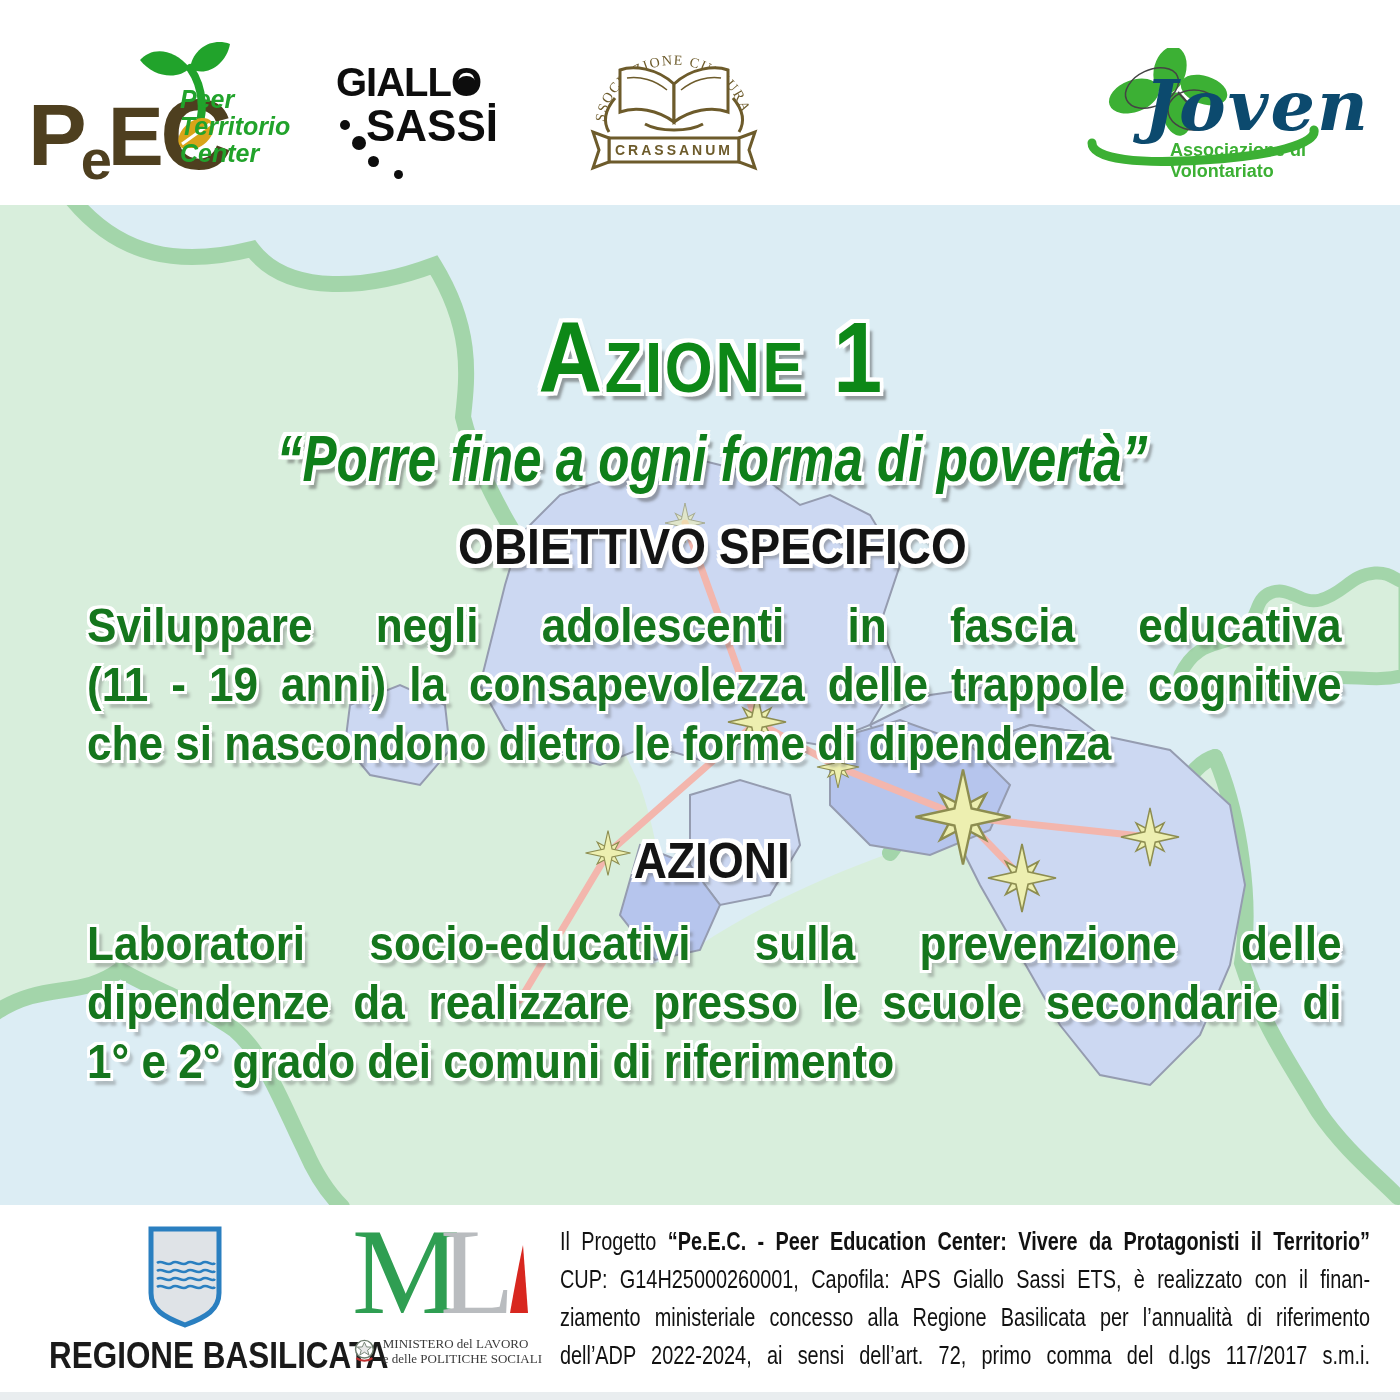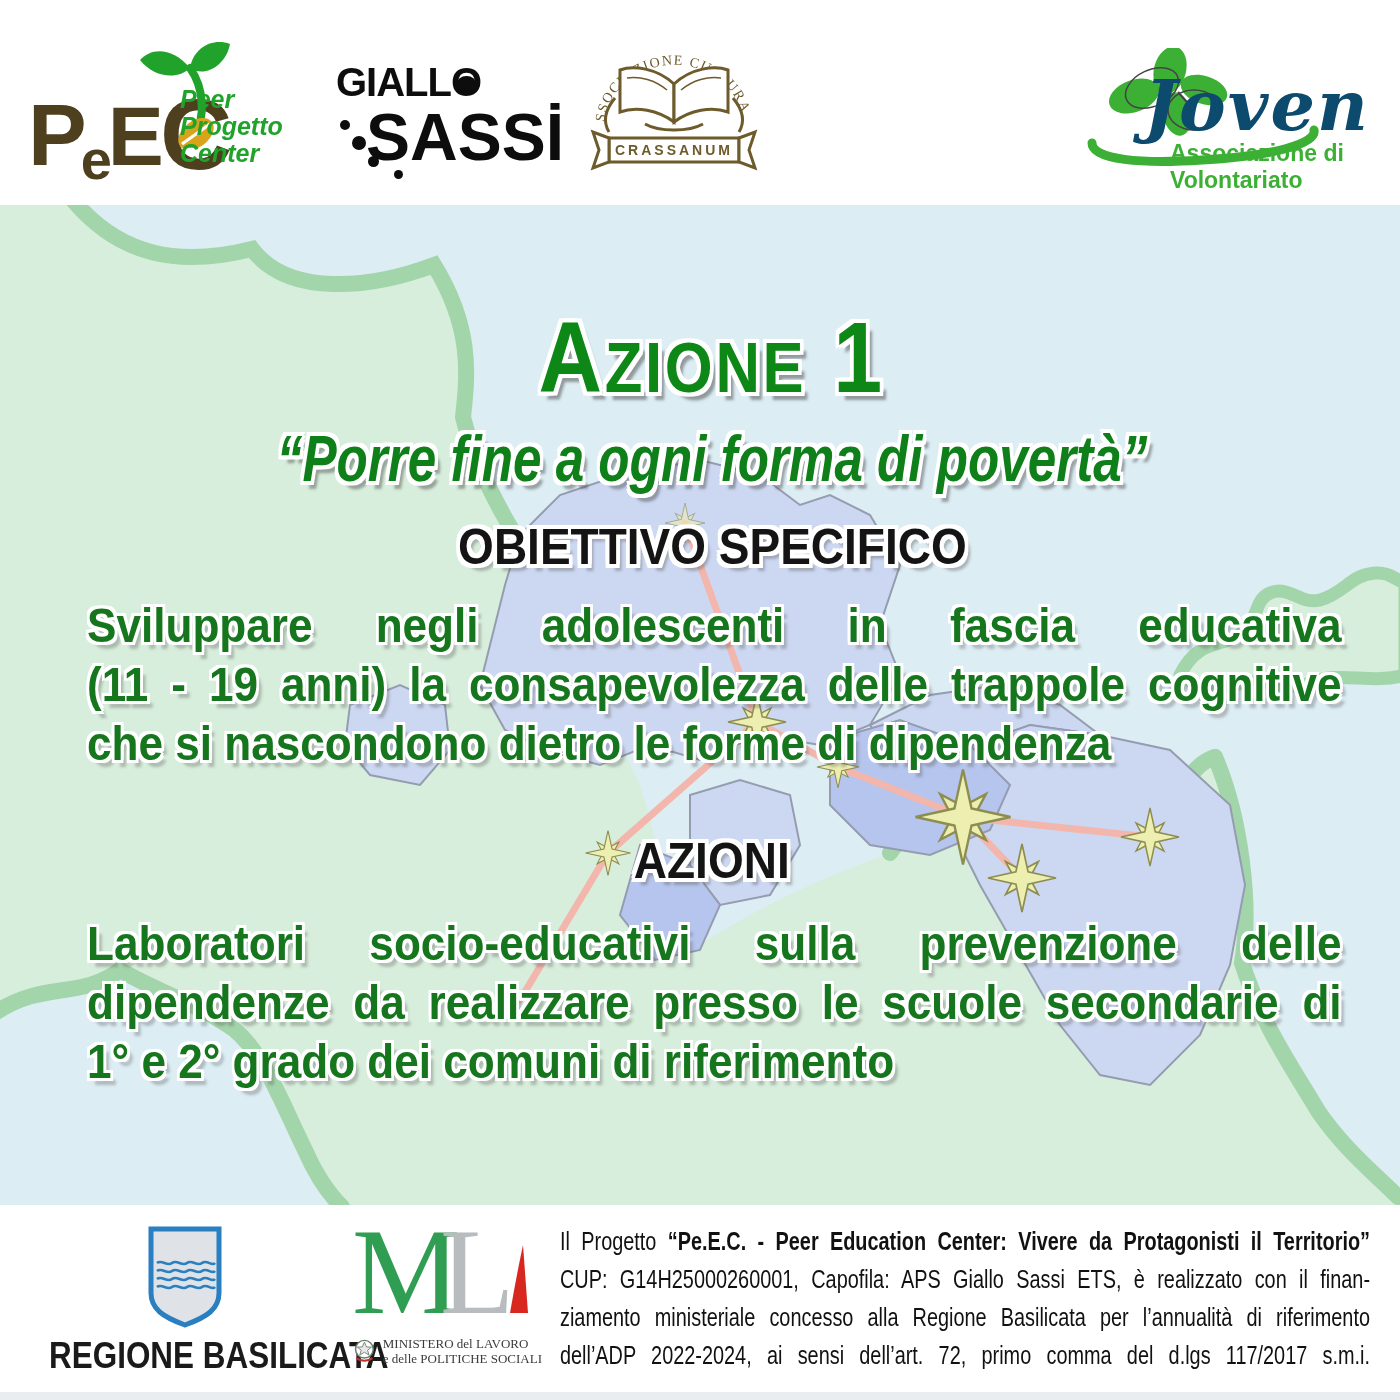--- a/index.html
+++ b/index.html
@@ -16,32 +16,32 @@
   .peec-word .L2{font-size:56px;position:relative;top:14px;left:-4px;}
   .peec-word .L3{font-size:84px;position:relative;left:-6px;}
   .peec-word .L4{font-size:100px;position:relative;left:-8px;top:4px;}
   .peec-sprout{position:absolute;left:104px;top:-12px;}
   .peec-tag{position:absolute;left:152px;top:36px;color:#21a32b;font-weight:bold;font-size:25px;line-height:27px;font-style:italic;}
   
   .gsassi{position:absolute;left:336px;top:62px;width:210px;height:120px;color:#0d0d0d;font-weight:bold;line-height:1;}
   .gs1{font-size:40px;letter-spacing:-1px;}
   .gs-o{position:relative;display:inline-block;}
   .gs-o::after{content:"";position:absolute;left:0.16em;top:0.34em;width:0.46em;height:0.40em;background:#0d0d0d;border-radius:50% 50% 46% 46%;}
-  .gs2{font-size:66px;letter-spacing:0px;margin-top:2px;padding-left:30px;}
+  .gs2{font-size:44px;letter-spacing:0px;margin-top:2px;padding-left:30px;}
   .gs-dot{position:absolute;background:#0d0d0d;border-radius:50%;}
   
   .crass{position:absolute;left:585px;top:38px;}
   
   .glucana{position:absolute;left:798px;top:68px;display:flex;align-items:center;gap:16px;}
   .gl-text{color:#45a6d6;font-size:33px;line-height:36px;letter-spacing:1px;transform:scaleX(.82);transform-origin:0 50%;font-weight:400;}
   
   .joven{position:absolute;left:1082px;top:48px;width:300px;height:130px;}
   .joven-name{position:absolute;left:62px;top:16px;font-family:"DejaVu Serif",serif;font-style:italic;font-weight:bold;
               font-size:70px;color:#0c4a6e;letter-spacing:2px;}
-  .joven-tag{position:absolute;left:88px;top:92px;font-size:23px;font-weight:bold;color:#3cb034;}
+  .joven-tag{position:absolute;left:88px;top:92px;font-size:18px;font-weight:bold;color:#3cb034;}
 
   
   .map{position:absolute;top:205px;left:0;width:1400px;height:1000px;z-index:1;}
   .map svg{display:block;}
 
   
   .overlay{position:absolute;top:205px;left:12px;width:1400px;height:1000px;z-index:3;}
   .t-center{text-align:center;}
   .sx{display:inline-block;}
   .t-title{margin-top:100px;}
@@ -199,21 +199,21 @@
     </div>
     <svg class="peec-sprout" width="110" height="110" viewBox="0 0 110 110">
       <path d="M62,100 C74,78 72,50 58,30" fill="none" stroke="#21a32b" stroke-width="8" stroke-linecap="round"></path>
       <path d="M58,30 C40,8 18,10 8,22 C22,40 46,42 58,30 Z" fill="#21a32b"></path>
       <path d="M58,30 C62,8 82,0 98,6 C94,28 72,40 58,30 Z" fill="#21a32b"></path>
       <ellipse cx="64" cy="96" rx="20" ry="13" transform="rotate(-38 64 96)" fill="#d9a419"></ellipse>
       <path d="M50,106 L78,86" stroke="#fff" stroke-width="3"></path>
     </svg>
     <div class="peec-tag">
         <div class="pline">Peer</div>
-        <div class="pline">Progetto</div>
+        <div class="pline">Territorio</div>
         <div class="pline">Center</div>
       </div>
   </div>
 
   <div class="gsassi">
     <div class="gs1"><span>GIALL</span><span class="gs-o">O</span></div>
     <div class="gs2">SASSİ</div>
     <span class="gs-dot" style="left:4px;top:58px;width:10px;height:10px;"></span>
     <span class="gs-dot" style="left:16px;top:74px;width:14px;height:14px;"></span>
     <span class="gs-dot" style="left:32px;top:94px;width:11px;height:11px;"></span>

